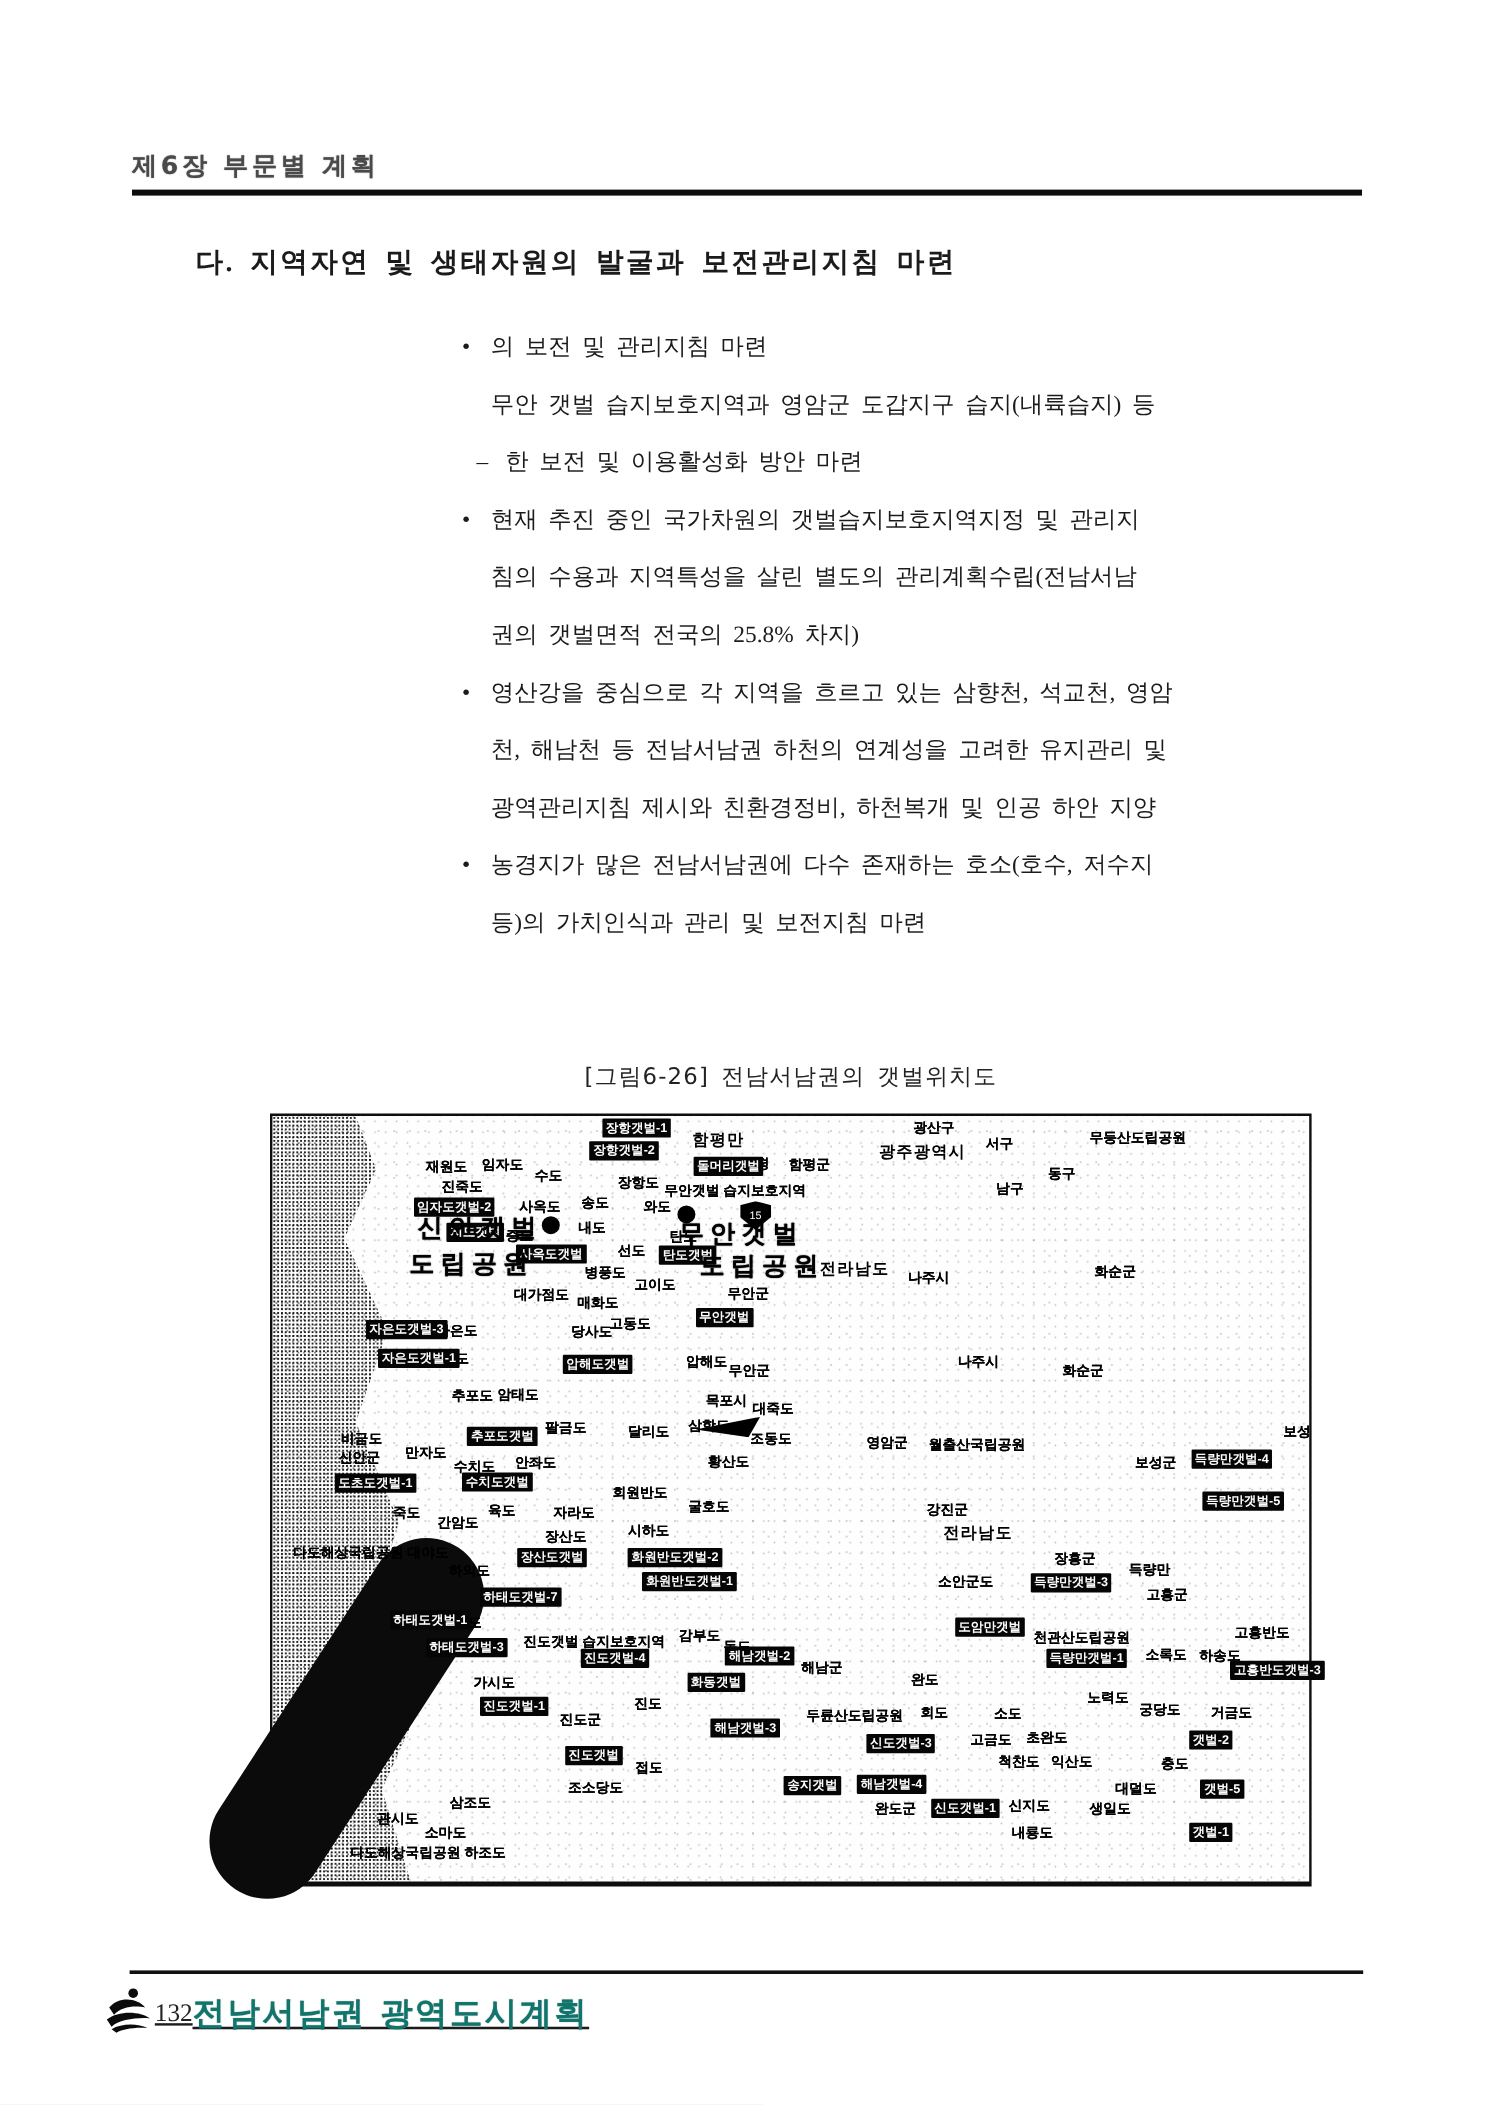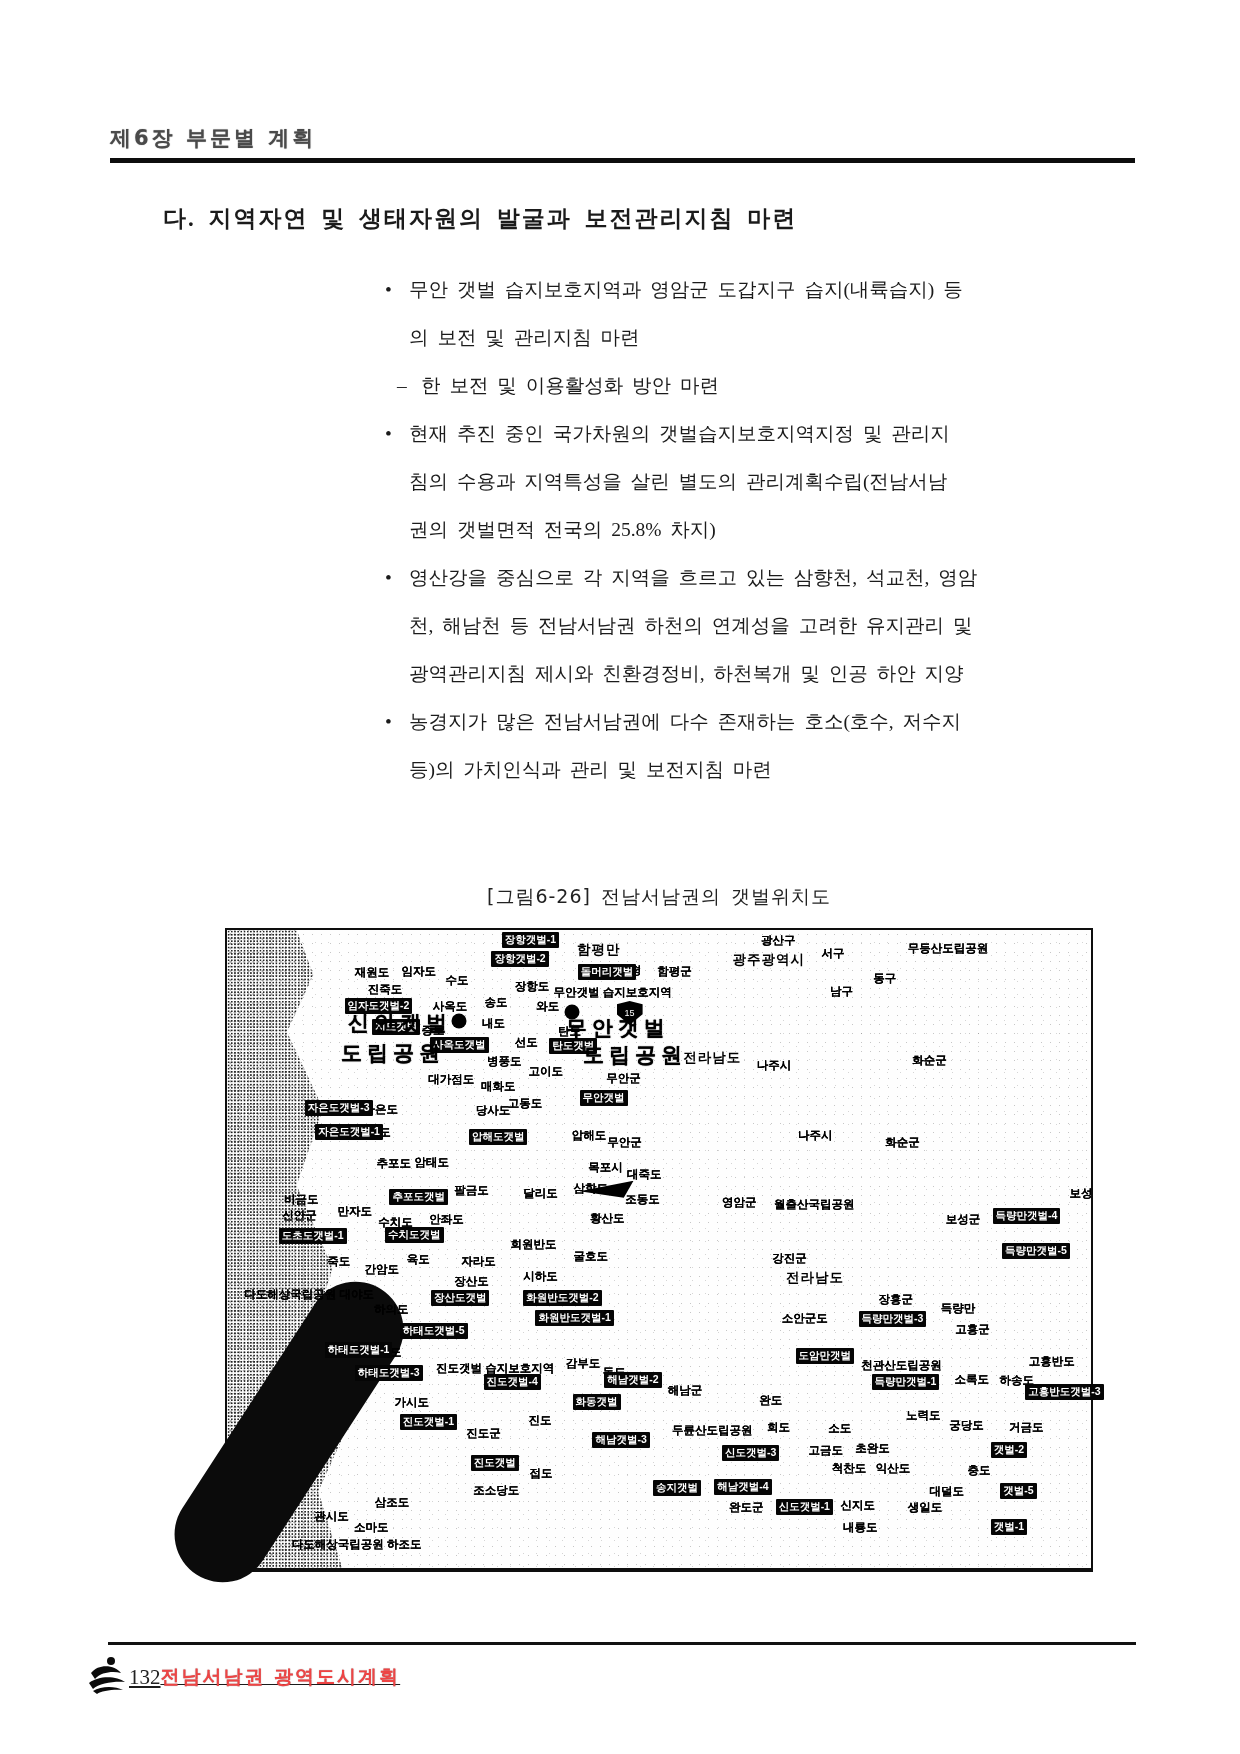--- a/index.html
+++ b/index.html
@@ -54,39 +54,39 @@
   .dot{position:absolute;width:15px;height:15px;background:#000;border-radius:50%;transform:translate(-50%,-50%);}
   .shield{position:absolute;width:26px;height:24px;background:#000;transform:translate(-50%,-50%);
         clip-path:polygon(0 14%,50% 0,100% 14%,100% 55%,50% 100%,0 55%);
         color:#fff;font-size:9px;display:flex;align-items:center;justify-content:center;
         font-family:"Liberation Sans",sans-serif;}
 
   
   .footer-rule{position:absolute;left:108px;top:1642px;width:1028px;height:3px;background:#111;}
   .footer{position:absolute;left:85px;top:1655px;display:flex;align-items:center;gap:0;text-decoration:underline;}
   .footer .pagenum{font-size:21px;color:#222;}
-  .footer .booktitle{font-size:19px;font-weight:bold;color:#ef4444;letter-spacing:2px;
+  .footer .booktitle{font-size:27px;font-weight:bold;color:#0f766e;letter-spacing:2px;
         font-family:"DejaVu Sans",sans-serif;text-shadow:0 0 1px #999;text-align:right;}
 </style>
 </head>
 <body>
 
 <div class="page">
 
   <div class="running-header">제6장 부문별 계획</div>
   <div class="header-rule"></div>
 
   <div class="section-heading">다. 지역자연 및 생태자원의 발굴과 보전관리지침 마련</div>
 
   <div class="bullets">
       <div class="item">
         <span class="marker">•</span>
         <span class="lines">
+          <div class="ln">의 보전 및 관리지침 마련</div>
           <div class="ln">무안 갯벌 습지보호지역과 영암군 도갑지구 습지(내륙습지) 등</div>
-          <div class="ln">의 보전 및 관리지침 마련</div>
         </span>
       </div>
       <div class="item dash">
         <span class="marker">–</span>
         <span class="lines">
           <div class="ln">한 보전 및 이용활성화 방안 마련</div>
         </span>
       </div>
       <div class="item">
         <span class="marker">•</span>
@@ -237,21 +237,21 @@
         <span class="ml i" style="left: 40.8%; top: 26.3%;">무안갯벌</span>
         <span class="ml i" style="left: 9%; top: 27.9%;">자은도갯벌-3</span>
         <span class="ml i" style="left: 10.2%; top: 31.6%;">자은도갯벌-1</span>
         <span class="ml i" style="left: 28%; top: 32.4%;">압해도갯벌</span>
         <span class="ml i" style="left: 18.8%; top: 41.8%;">추포도갯벌</span>
         <span class="ml i" style="left: 6%; top: 48%;">도초도갯벌-1</span>
         <span class="ml i" style="left: 18.3%; top: 47.8%;">수치도갯벌</span>
         <span class="ml i" style="left: 23.6%; top: 57.7%;">장산도갯벌</span>
         <span class="ml i" style="left: 34.3%; top: 57.7%;">화원반도갯벌-2</span>
         <span class="ml i" style="left: 35.7%; top: 60.8%;">화원반도갯벌-1</span>
-        <span class="ml i" style="left: 20%; top: 62.8%;">하태도갯벌-5</span>
+        <span class="ml i" style="left: 20%; top: 62.8%;">하태도갯벌-7</span>
         <span class="ml i" style="left: 11.3%; top: 65.9%;">하태도갯벌-1</span>
         <span class="ml i" style="left: 14.8%; top: 69.5%;">하태도갯벌-3</span>
         <span class="ml i" style="left: 29.7%; top: 70.9%;">진도갯벌-4</span>
         <span class="ml i" style="left: 39.5%; top: 70.6%; margin-left: 36px;">해남갯벌-2</span>
         <span class="ml i" style="left: 40%; top: 74%;">화동갯벌</span>
         <span class="ml i" style="left: 20%; top: 77.1%;">진도갯벌-1</span>
         <span class="ml i" style="left: 42.3%; top: 79.9%;">해남갯벌-3</span>
         <span class="ml i" style="left: 28.2%; top: 83.5%;">진도갯벌</span>
         <span class="ml i" style="left: 49.3%; top: 87.4%;">송지갯벌</span>
         <span class="ml i" style="left: 88.6%; top: 44.9%;">득량만갯벌-4</span>

